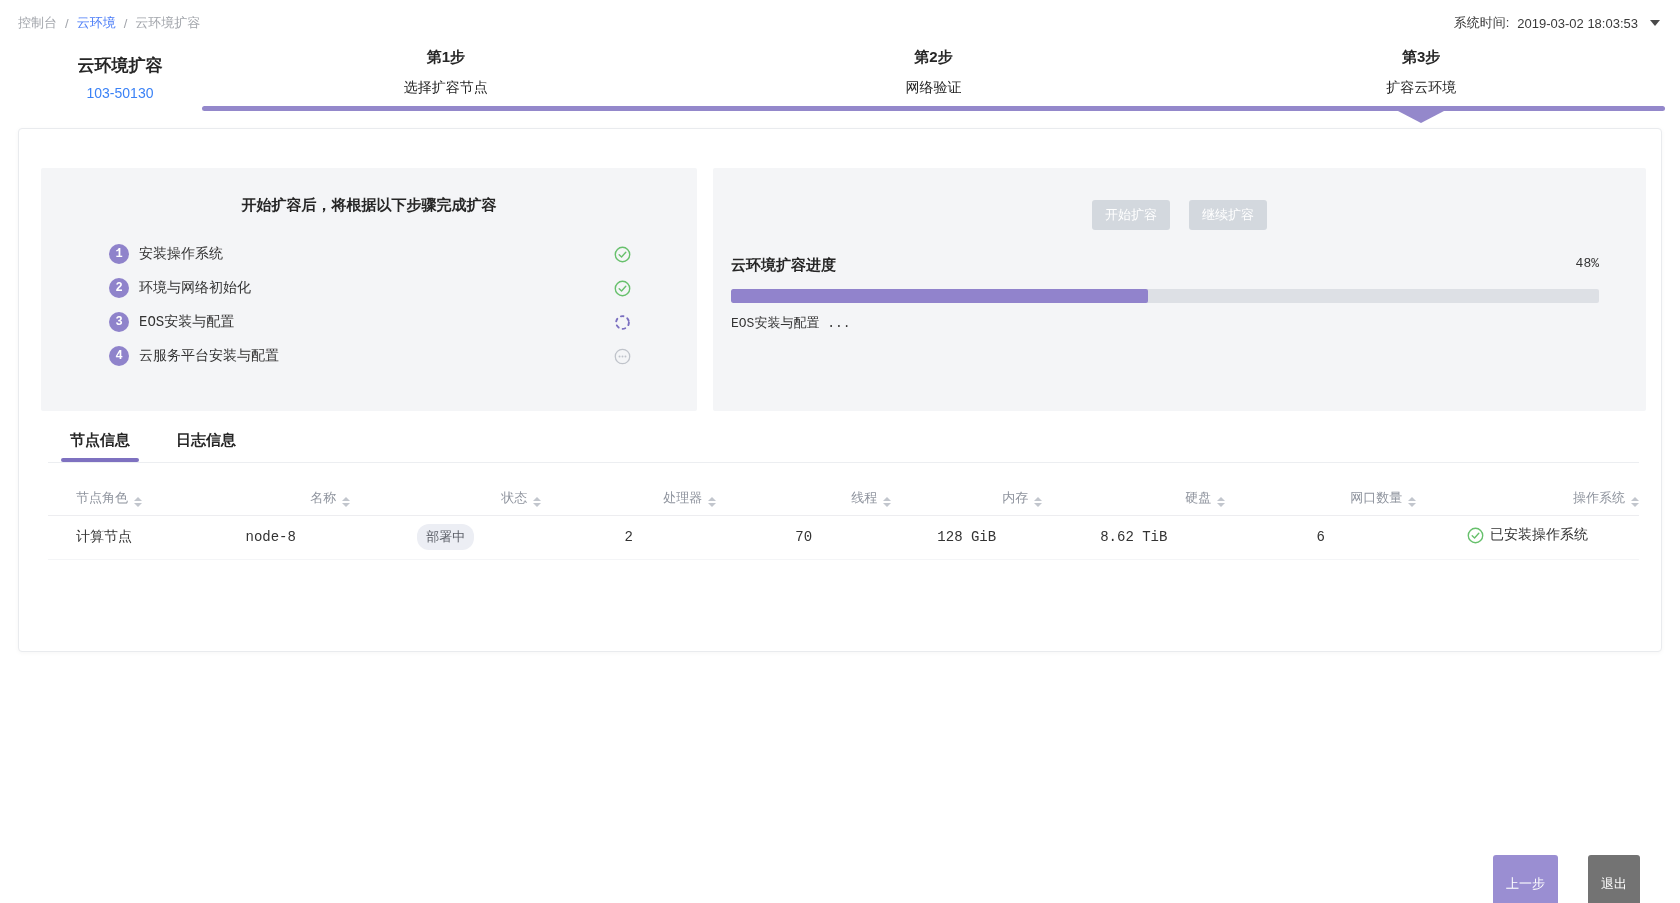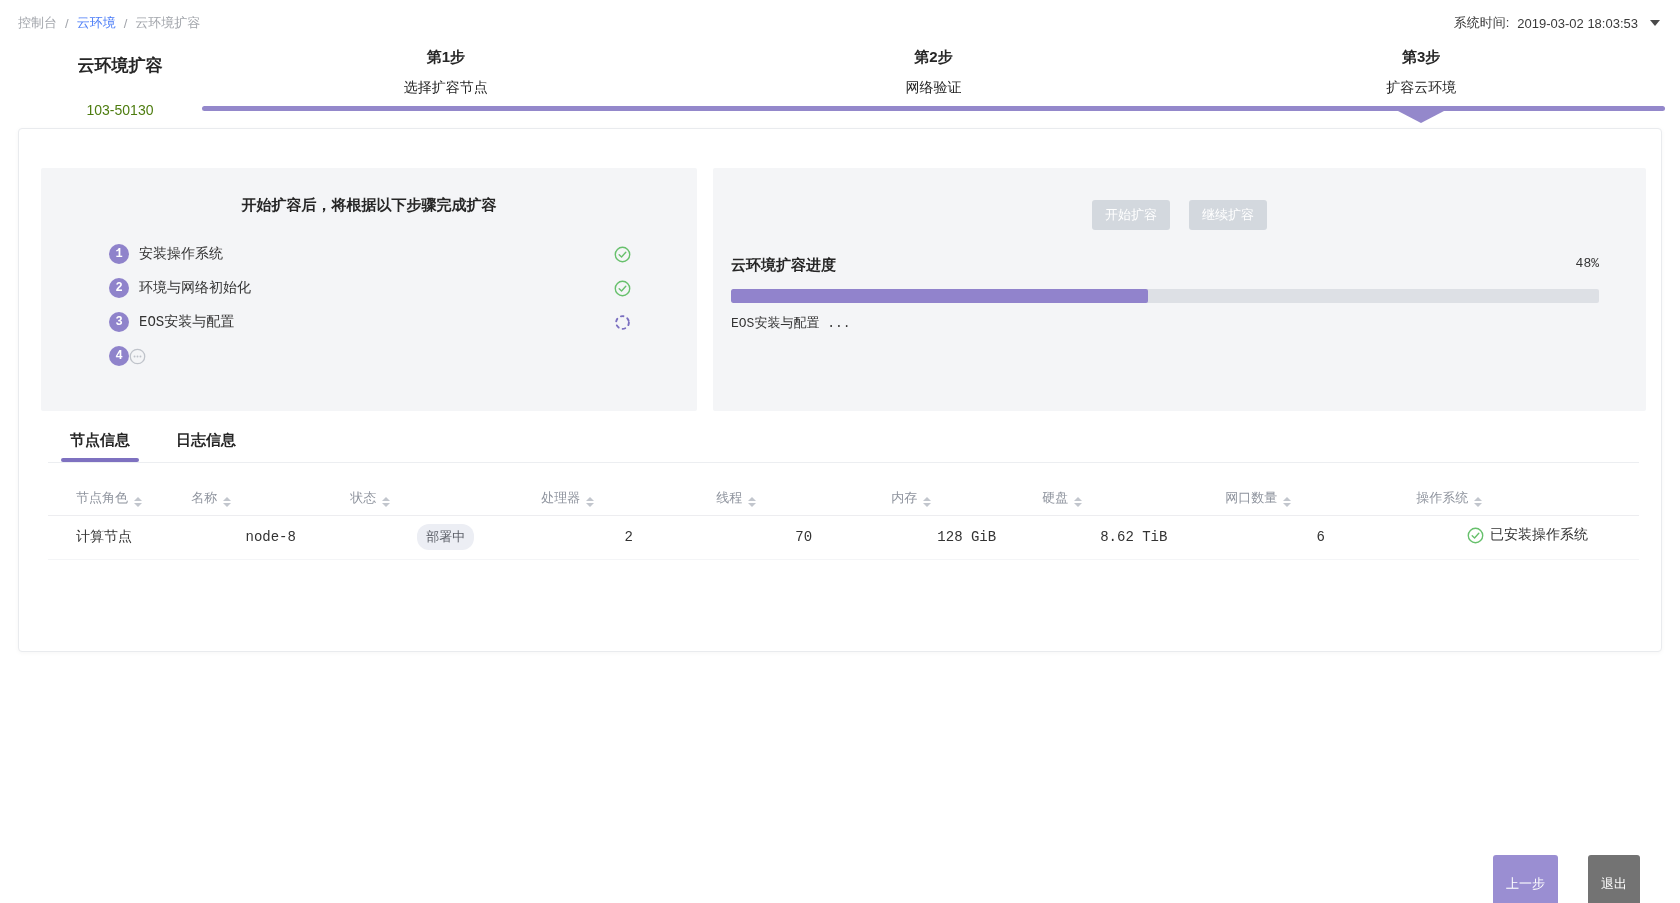--- a/index.html
+++ b/index.html
@@ -14,21 +14,21 @@
   
   .breadcrumb{left:18px;top:14px;font-size:13px;color:#a2a5ab;display:flex;gap:8px;align-items:center;}
   .breadcrumb .crumb{cursor:default;}
   .breadcrumb .crumb.link{color:var(--link-blue);cursor:pointer;}
   .systime{right:20px;top:14px;font-size:13px;color:#3a3a3a;display:flex;align-items:center;gap:8px;cursor:pointer;}
   .systime .caret{width:0;height:0;border-left:5px solid transparent;border-right:5px solid transparent;border-top:6px solid #4a4a4a;margin-left:4px;}
 
   
   .wizard-title{left:40px;top:54px;width:160px;text-align:center;}
   .wizard-title .t{font-size:17px;font-weight:bold;color:#262626;}
-  .wizard-title .s{font-size:14px;color:#4d7c0f;margin-top:25px;}
+  .wizard-title .s{font-size:14px;color:#3b82f6;margin-top:8px;}
   .steps{left:202px;right:15px;top:48px;display:flex;}
   .step{flex:1;text-align:center;}
   .step .label{font-size:15px;font-weight:bold;color:#262626;}
   .step .name{font-size:14px;color:#262626;margin-top:12px;}
   .progress-line{left:202px;right:15px;top:106px;height:5px;background:#9488cb;border-radius:3px;}
   .step-arrow-wrap{left:202px;right:15px;top:111px;height:12px;}
   .step-arrow{position:absolute;left:calc(83.333% - 23px);top:0;width:0;height:0;
     border-left:23px solid transparent;border-right:23px solid transparent;border-top:12px solid #9488cb;}
 
   
@@ -59,21 +59,21 @@
   .prog-status{position:absolute;top:146px;left:18px;font-size:13px;color:#333;}
 
   
   .tabs{position:absolute;left:42px;top:302px;display:flex;}
   .tab{font-size:15px;font-weight:bold;color:#262626;padding:0 9px 12px 9px;margin-right:28px;cursor:pointer;position:relative;}
   .tab.active:after{content:"";position:absolute;left:0;right:0;bottom:0;height:4px;background:#7e71c0;border-radius:2px;}
   .tabs-divider{position:absolute;left:29px;right:22px;top:333px;height:1px;background:#eceef1;}
 
   
   table{position:absolute;left:29px;right:22px;top:352px;width:calc(100% - 51px);border-collapse:collapse;}
-  th{font-size:13px;color:#8f949e;font-weight:normal;text-align:left;height:34px;cursor:pointer;white-space:nowrap;}
+  th{font-size:13px;color:#8f949e;font-weight:normal;text-align:right;height:34px;cursor:pointer;white-space:nowrap;}
   th:first-child,td:first-child{text-align:left;padding-left:28px;}
   thead tr{border-bottom:1px solid #ededf0;}
   td{font-size:14px;color:#333;text-align:center;height:44px;}
   tbody tr{border-bottom:1px solid #f4f5f7;}
   .sort{display:inline-flex;flex-direction:column;gap:2px;margin-left:6px;vertical-align:1px;}
   .sort i{display:block;width:0;height:0;border-left:4px solid transparent;border-right:4px solid transparent;}
   .sort .up{border-bottom:4px solid #c2c6cd;}
   .sort .dn{border-top:4px solid #c2c6cd;}
   .badge{display:inline-block;background:#eceef4;color:#5a5e66;font-size:13px;padding:4px 9px;border-radius:12px;}
   .os-cell{display:inline-flex;align-items:center;gap:6px;}
@@ -148,20 +148,21 @@
       </div>
       <div class="step-item">
         <span class="num-badge">3</span>
         <span class="lbl">EOS安装与配置</span>
         <svg class="status-ic" viewBox="0 0 16 16">
           <circle cx="8" cy="8" r="6" fill="none" stroke="#7b6fc0" stroke-width="1.8" stroke-dasharray="2.5 4" stroke-linecap="round"></circle>
         </svg>
       </div>
       <div class="step-item">
         <span class="num-badge">4</span>
+        <span class="lbl">云服务平台安装与配置</span>
         <svg class="status-ic" viewBox="0 0 16 16">
           <circle cx="8" cy="8" r="6.8" fill="none" stroke="#bfc3ca" stroke-width="1.2"></circle>
           <circle cx="5.2" cy="8" r="0.9" fill="#bfc3ca"></circle>
           <circle cx="8" cy="8" r="0.9" fill="#bfc3ca"></circle>
           <circle cx="10.8" cy="8" r="0.9" fill="#bfc3ca"></circle>
         </svg>
       </div>
     </div>
   </div>
 

